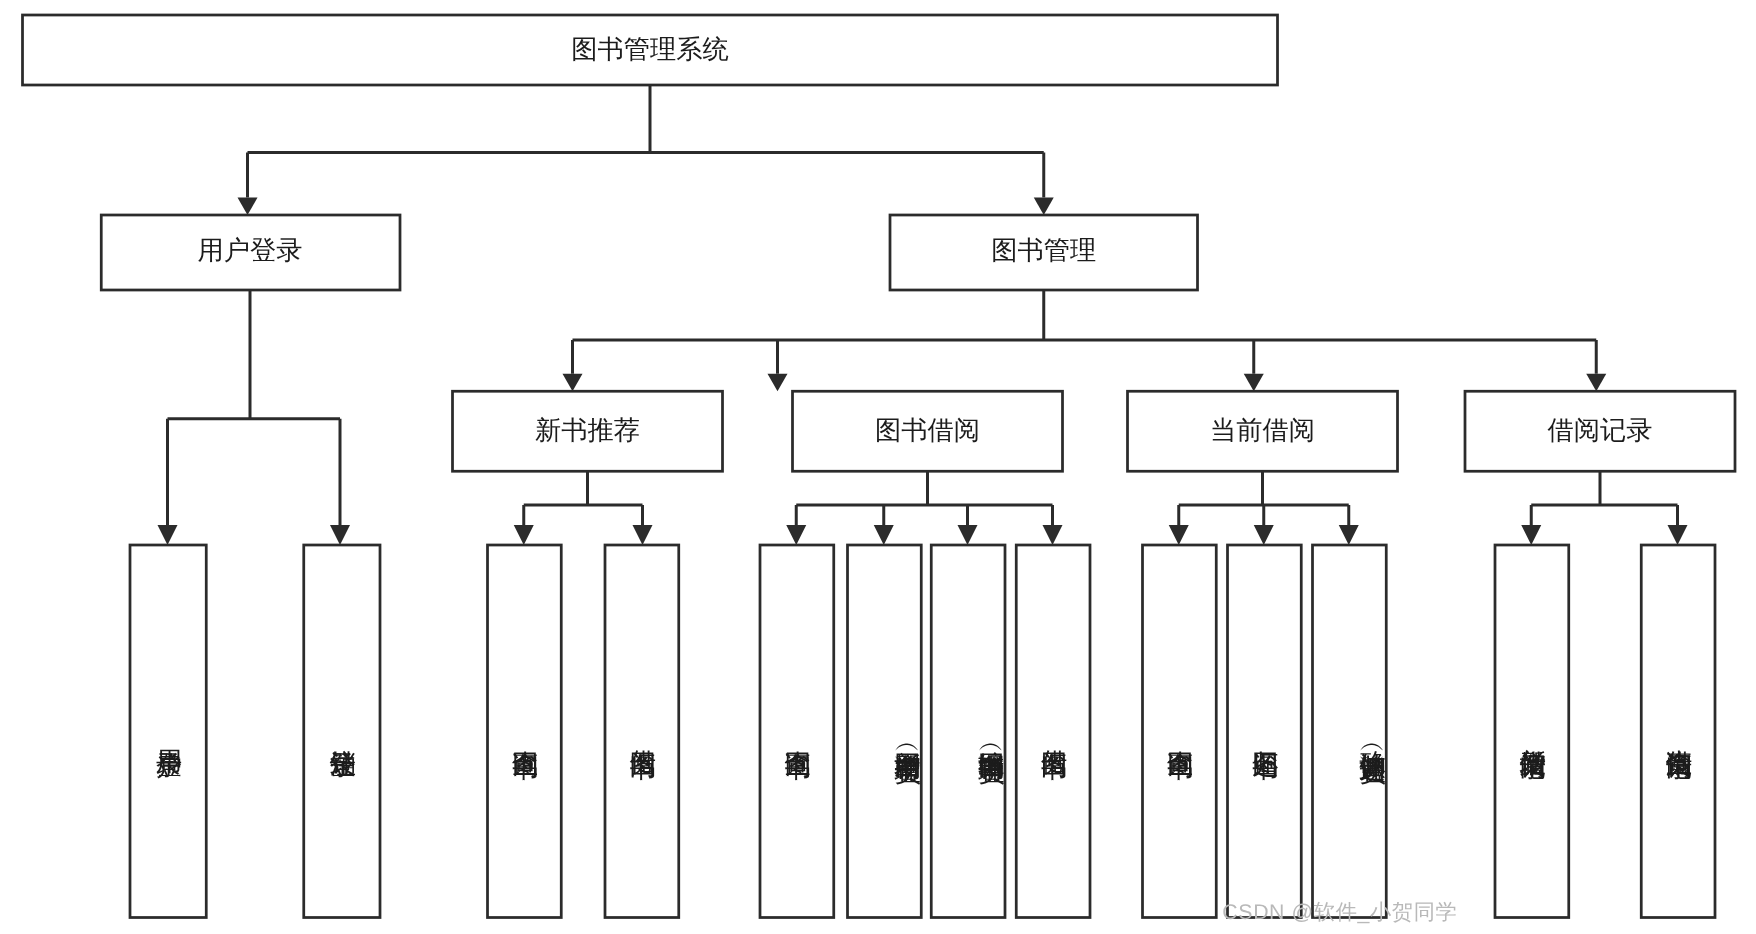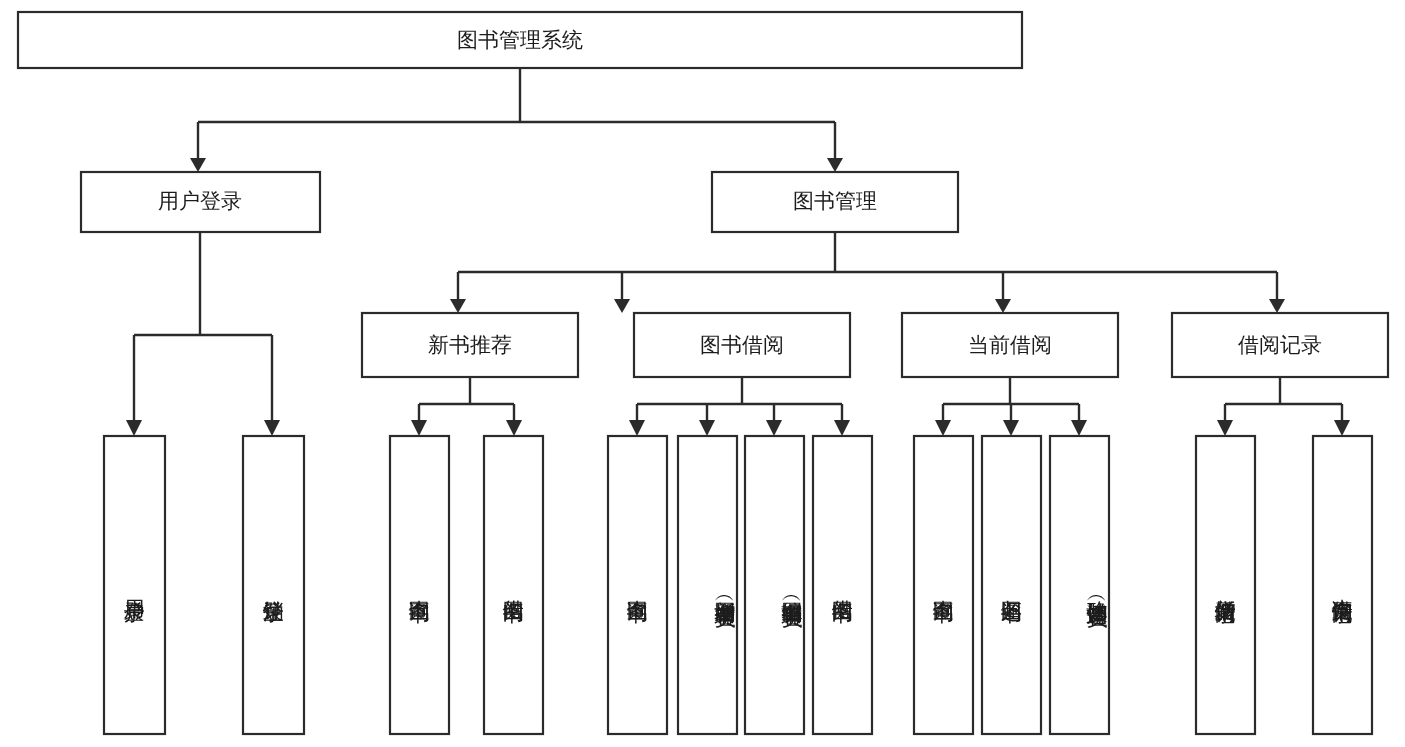--- a/index.html
+++ b/index.html
@@ -225,14 +225,15 @@
   <div class="vlabel" style="left:745px; top:436px; width:59px; height:298px; align-items:flex-start; padding-top:6px; box-sizing:border-box;">编辑图书（管理员）</div>
   <div class="vlabel" style="left:813px; top:436px; width:59px; height:298px;">借阅图书</div>
 
   <div class="vlabel" style="left:914px; top:436px; width:59px; height:298px;">查询图书</div>
   <div class="vlabel" style="left:982px; top:436px; width:59px; height:298px;">归还图书</div>
   <div class="vlabel" style="left:1050px; top:436px; width:59px; height:298px; align-items:flex-start; padding-top:6px; box-sizing:border-box;">确认归还（管理员）</div>
 
   <div class="vlabel" style="left:1196px; top:436px; width:59px; height:298px;">新增借阅记录</div>
   <div class="vlabel" style="left:1313px; top:436px; width:59px; height:298px;">查询借阅记录</div>
 
+  <div class="watermark">CSDN @软件_小贺同学</div>
 
 </div>
 
 </body></html>

